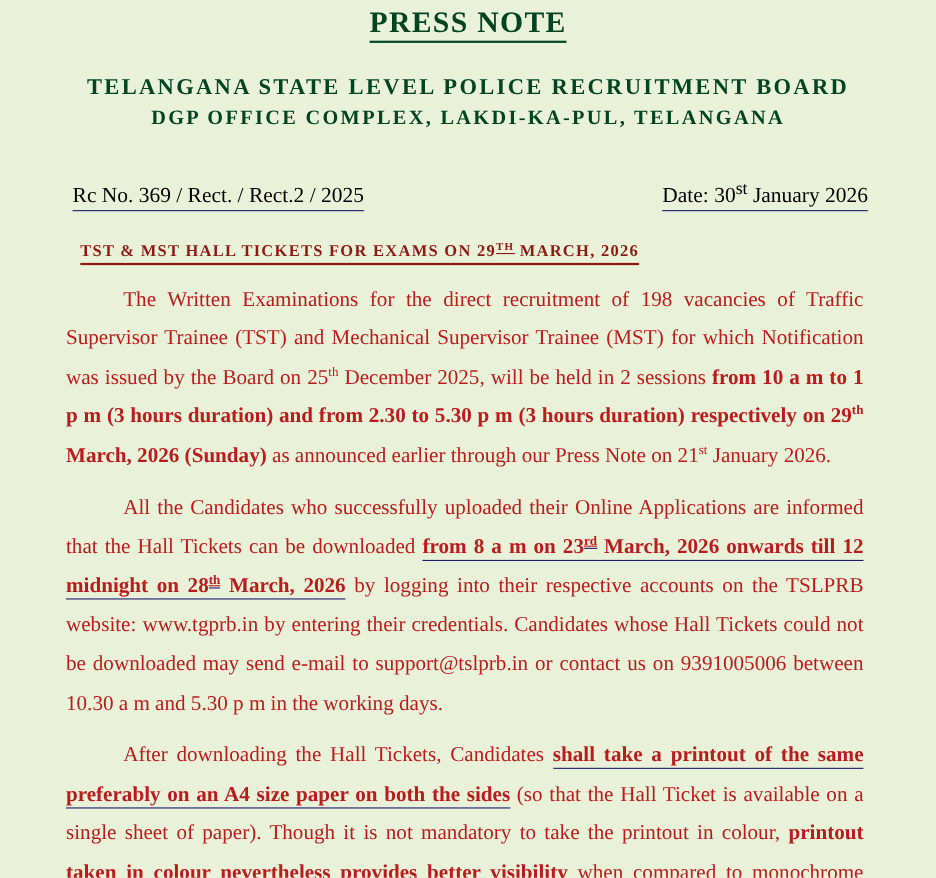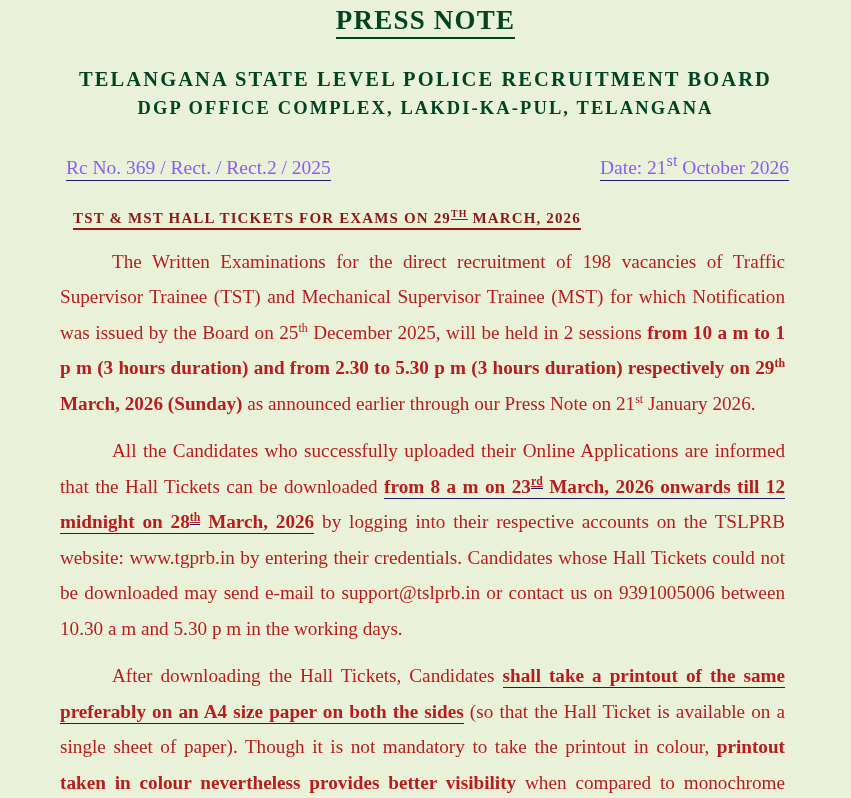--- a/index.html
+++ b/index.html
@@ -57,23 +57,23 @@
     letter-spacing: 2.1px;
     margin-top: 7px;
     white-space: nowrap;
   }
 
   
   .ref-row {
     display: flex;
     justify-content: space-between;
     align-items: baseline;
-    margin-top: 33px;
+    margin-top: 43px;
     padding: 0 29px 0 33px;
-    color: #8b5cf6;
+    color: #000000;
     font-size: 19.5px;
   }
   .ref-row .ul {
     border-bottom: 1.4px solid #1b1b6f;
     padding-bottom: 1px;
     white-space: nowrap;
   }
 
   
   .subject {
@@ -132,21 +132,21 @@
     <span class="u">PRESS NOTE</span>
   </h1>
 
   <div class="org-block">
     <div class="org-line1">TELANGANA STATE LEVEL POLICE RECRUITMENT BOARD</div>
     <div class="org-line2">DGP OFFICE COMPLEX, LAKDI-KA-PUL, TELANGANA</div>
   </div>
 
   <div class="ref-row">
     <span class="ul">Rc No. 369 / Rect. / Rect.2 / 2025</span>
-    <span class="ul"><span>Date: 21</span><sup>st</sup><span> October 2026</span></span>
+    <span class="ul"><span>Date: 30</span><sup>st</sup><span> January 2026</span></span>
   </div>
 
   <div class="subject">
     <span class="ul"><span>TST &amp; MST HALL TICKETS FOR EXAMS ON 29</span><sup>TH</sup><span> MARCH, 2026</span></span>
   </div>
 
   <div class="body-area">
 
     <p class="para"><span>The Written Examinations for the direct recruitment of 198 vacancies of Traffic Supervisor Trainee (TST) and Mechanical Supervisor Trainee (MST) for which Notification was issued by the Board on 25</span><sup>th</sup><span> December 2025, will be held in 2 sessions </span><b>from 10 a m to 1 p m (3 hours duration) and from 2.30 to 5.30 p m (3 hours duration) respectively on 29</b><b><sup>th</sup></b><b> March, 2026 (Sunday)</b><span> as announced earlier through our Press Note on 21</span><sup>st</sup><span> January 2026.</span></p>
 

